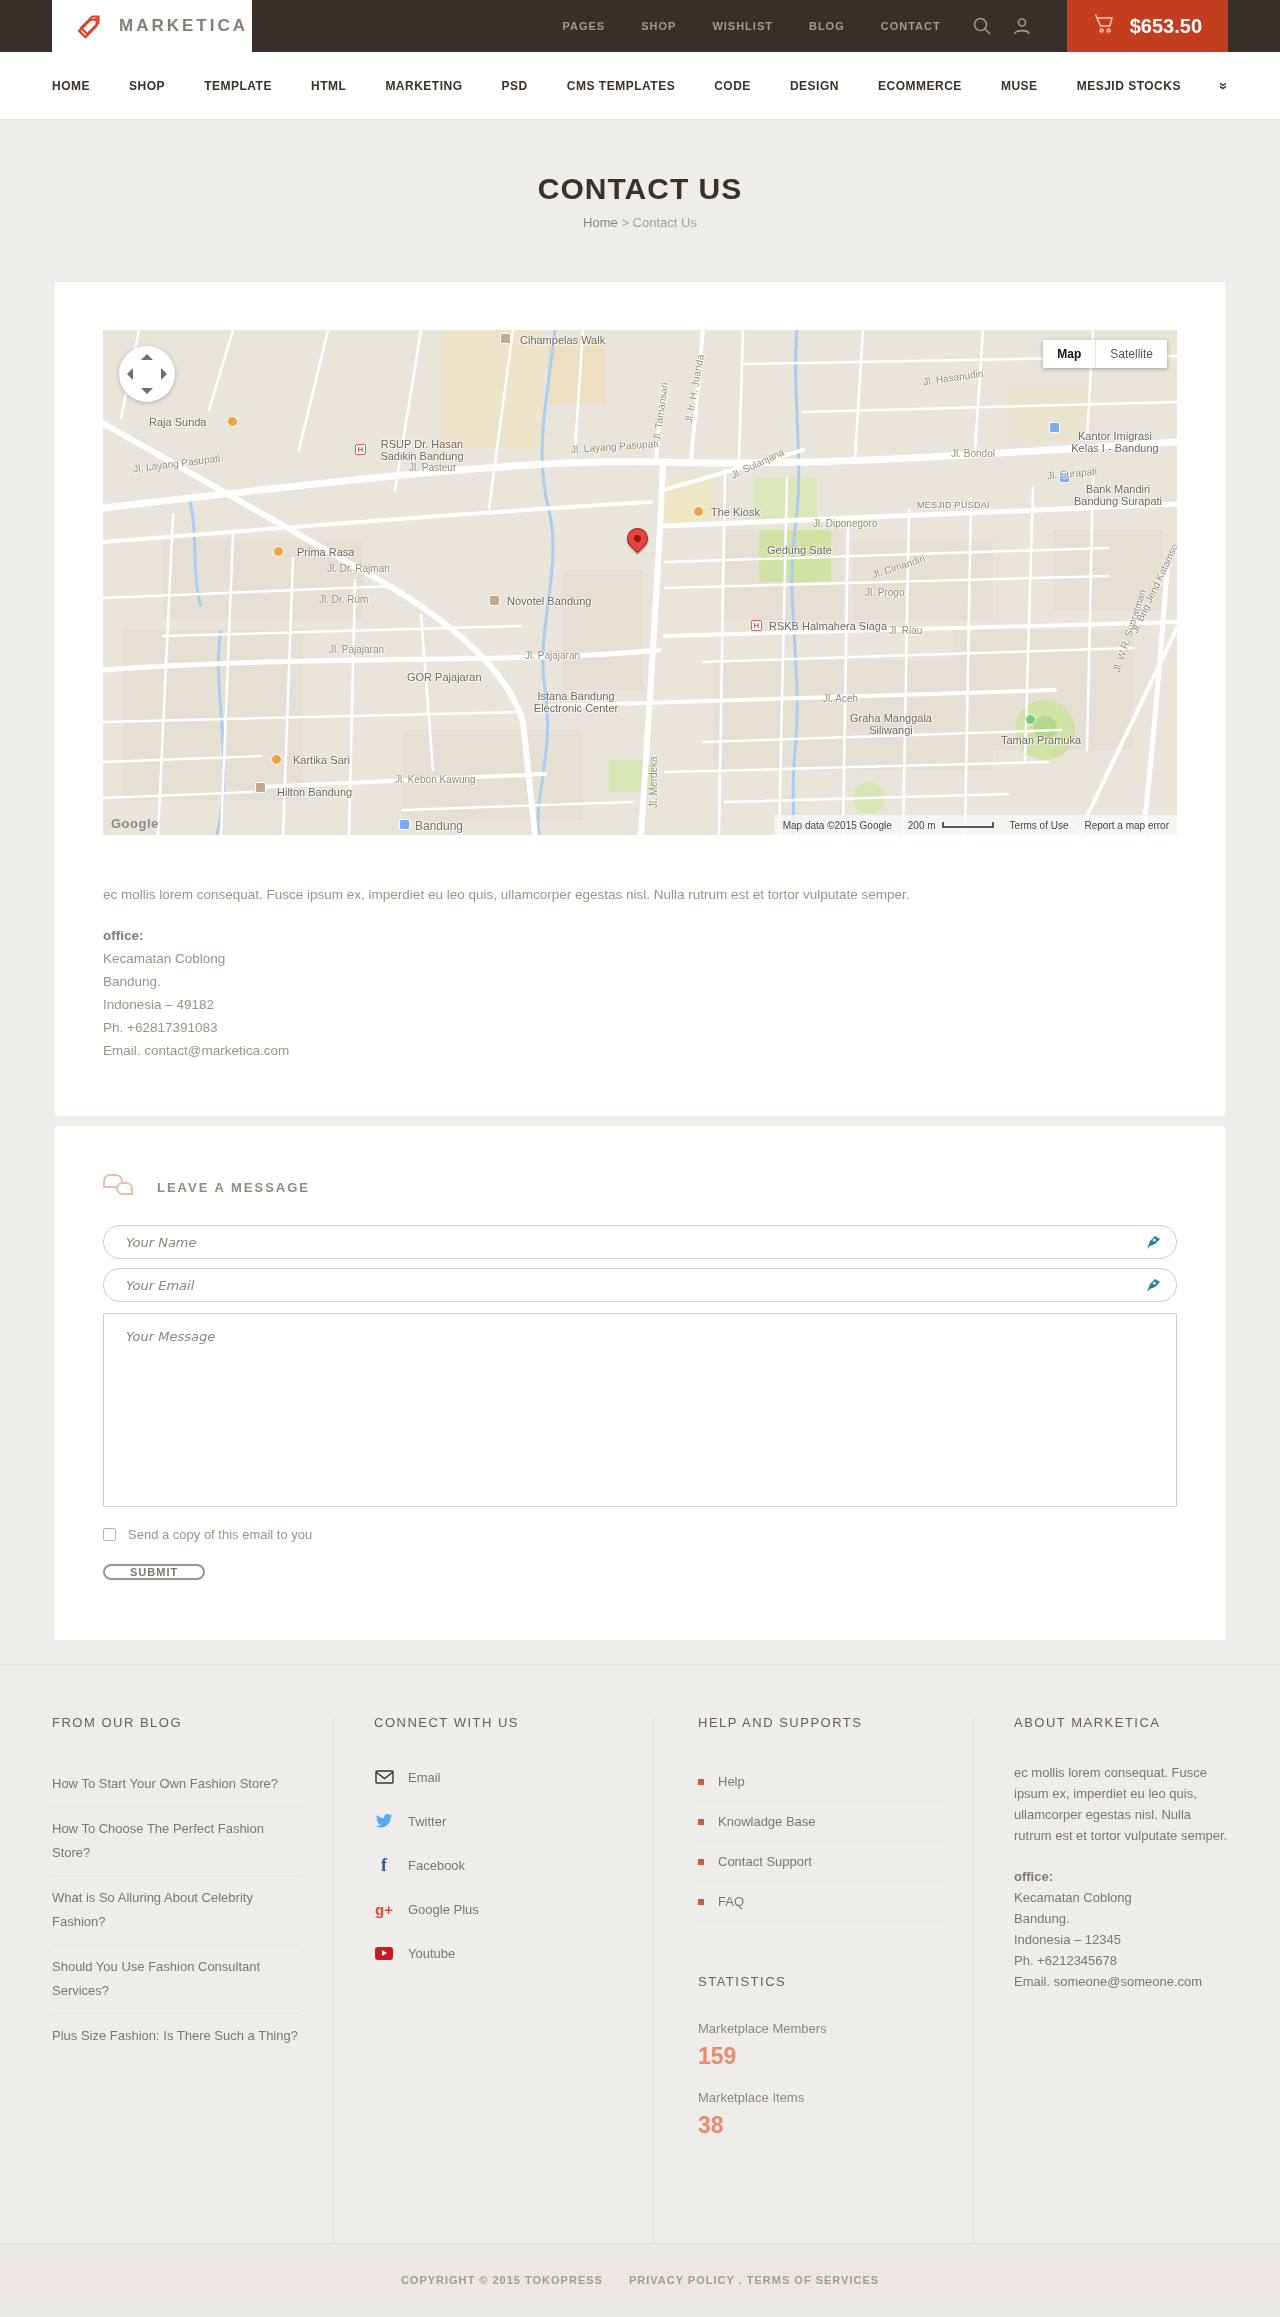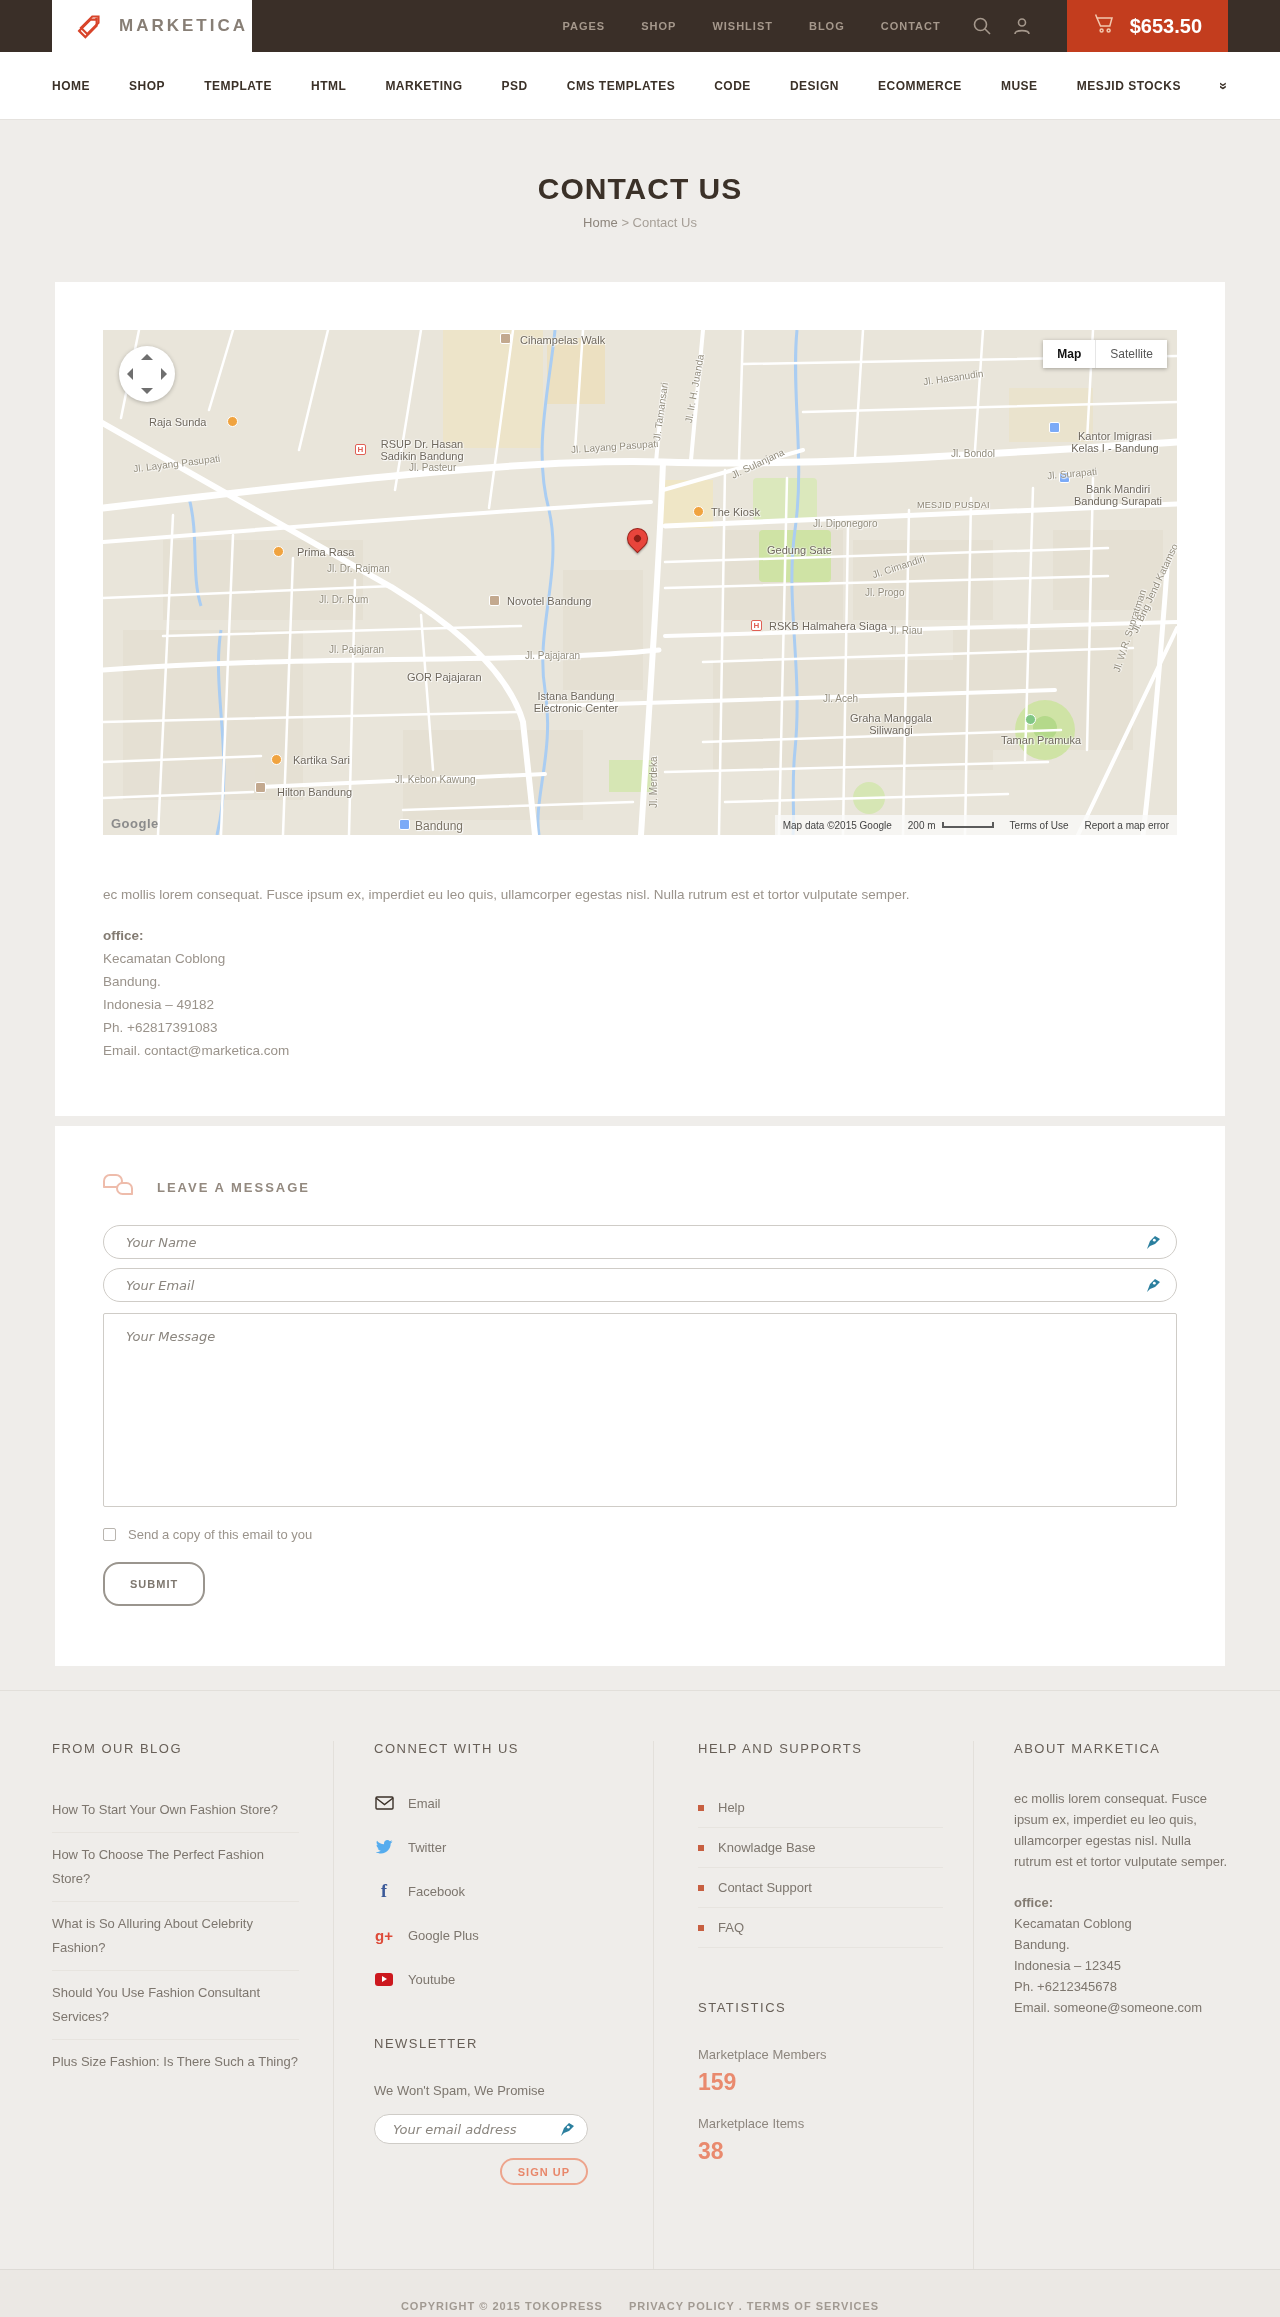--- a/index.html
+++ b/index.html
@@ -77,21 +77,21 @@
   .b1 { left:0; top:0; width:20px; height:14px; border-radius:9px 9px 9px 1px; }
   .b2 { left:13px; top:8px; width:17px; height:13px; border-radius:9px 9px 1px 9px; }
   .form-title { font-size:13px; font-weight:bold; letter-spacing:2px; color:#93897f; }
   .input-wrap { position:relative; margin-bottom:9px; }
   .pill { width:100%; height:34px; border:1px solid #cfccc7; border-radius:17px; padding:0 44px 0 22px; font-style:italic; font-size:13px; color:#6f6a64; background:#fff; font-family:"DejaVu Sans",sans-serif; outline:none; }
   .pill::placeholder, .bigbox::placeholder, .nl-pill::placeholder { color:#8a857e; opacity:1; }
   .pen { position:absolute; right:15px; top:9px; width:16px; height:16px; }
   .bigbox { width:100%; height:194px; border:1px solid #cfccc7; border-radius:2px; padding:15px 22px; font-style:italic; font-size:13px; color:#6f6a64; font-family:"DejaVu Sans",sans-serif; resize:none; outline:none; margin-top:2px; }
   .check-row { display:flex; align-items:center; gap:12px; margin:16px 0 20px; font-size:13px; color:#9a938b; }
   .check-row input { width:13px; height:13px; appearance:none; -webkit-appearance:none; border:1px solid #b9b5af; border-radius:2px; background:#fff; cursor:pointer; }
-  .submit { height:44px; padding:0 25px; background:#fff; border:2px solid #9a958e; border-radius:16px; color:#7e776f; font-size:11px; font-weight:bold; letter-spacing:1px; cursor:pointer; }
+  .submit { height:16px; padding:0 25px; background:#fff; border:2px solid #9a958e; border-radius:16px; color:#7e776f; font-size:11px; font-weight:bold; letter-spacing:1px; cursor:pointer; }
 
   
   footer { margin-top:24px; border-top:1px solid #e2dfda; }
   .footer-cols { display:flex; padding-top:50px; min-height:578px; }
   .fcol1 { width:281px; padding-right:34px; }
   .fcol2 { width:320px; border-left:1px solid #e3e0db; padding:0 30px 0 40px; }
   .fcol3 { width:320px; border-left:1px solid #e3e0db; padding:0 30px 0 44px; }
   .fcol4 { width:255px; border-left:1px solid #e3e0db; padding-left:40px; }
   .fhead { font-size:13px; font-weight:normal; letter-spacing:1.5px; color:#675f57; margin-bottom:32px; }
   .blog-link { display:block; font-size:13px; color:#7d766e; line-height:24px; padding:10px 0; }
@@ -455,36 +455,20 @@
         <span class="sicon gp-glyph">g+</span>
         <span>Google Plus</span>
       </div>
       <div class="srow">
         <span class="sicon">
             <span class="yt-glyph"></span>
           </span>
         <span>Youtube</span>
       </div>
 
-      <div class="newsletter">
-        <div class="fhead">NEWSLETTER</div>
-        <div class="nl-tag">We Won't Spam, We Promise</div>
-        <div class="nl-box">
-          <div class="nl-wrap">
-            <input class="nl-pill" type="text" placeholder="Your email address" style="">
-            <span class="pen">
-              <svg width="16" height="16" viewBox="0 0 16 16">
-                  <path d="M1,15 L4,7 L9,2 L14,5 L9,10 L4,12 Z" fill="#2b7f9e"></path>
-                  <circle cx="8.3" cy="6.2" r="1.4" fill="#fff"></circle>
-                </svg>
-            </span>
-          </div>
-          <button class="signup">SIGN UP</button>
-        </div>
-      </div>
     </div>
 
     <div class="fcol3">
       <div class="fhead">HELP AND SUPPORTS</div>
       <div class="hrow">
         <span class="bullet"></span>
         <span>Help</span>
       </div>
       <div class="hrow">
         <span class="bullet"></span>

